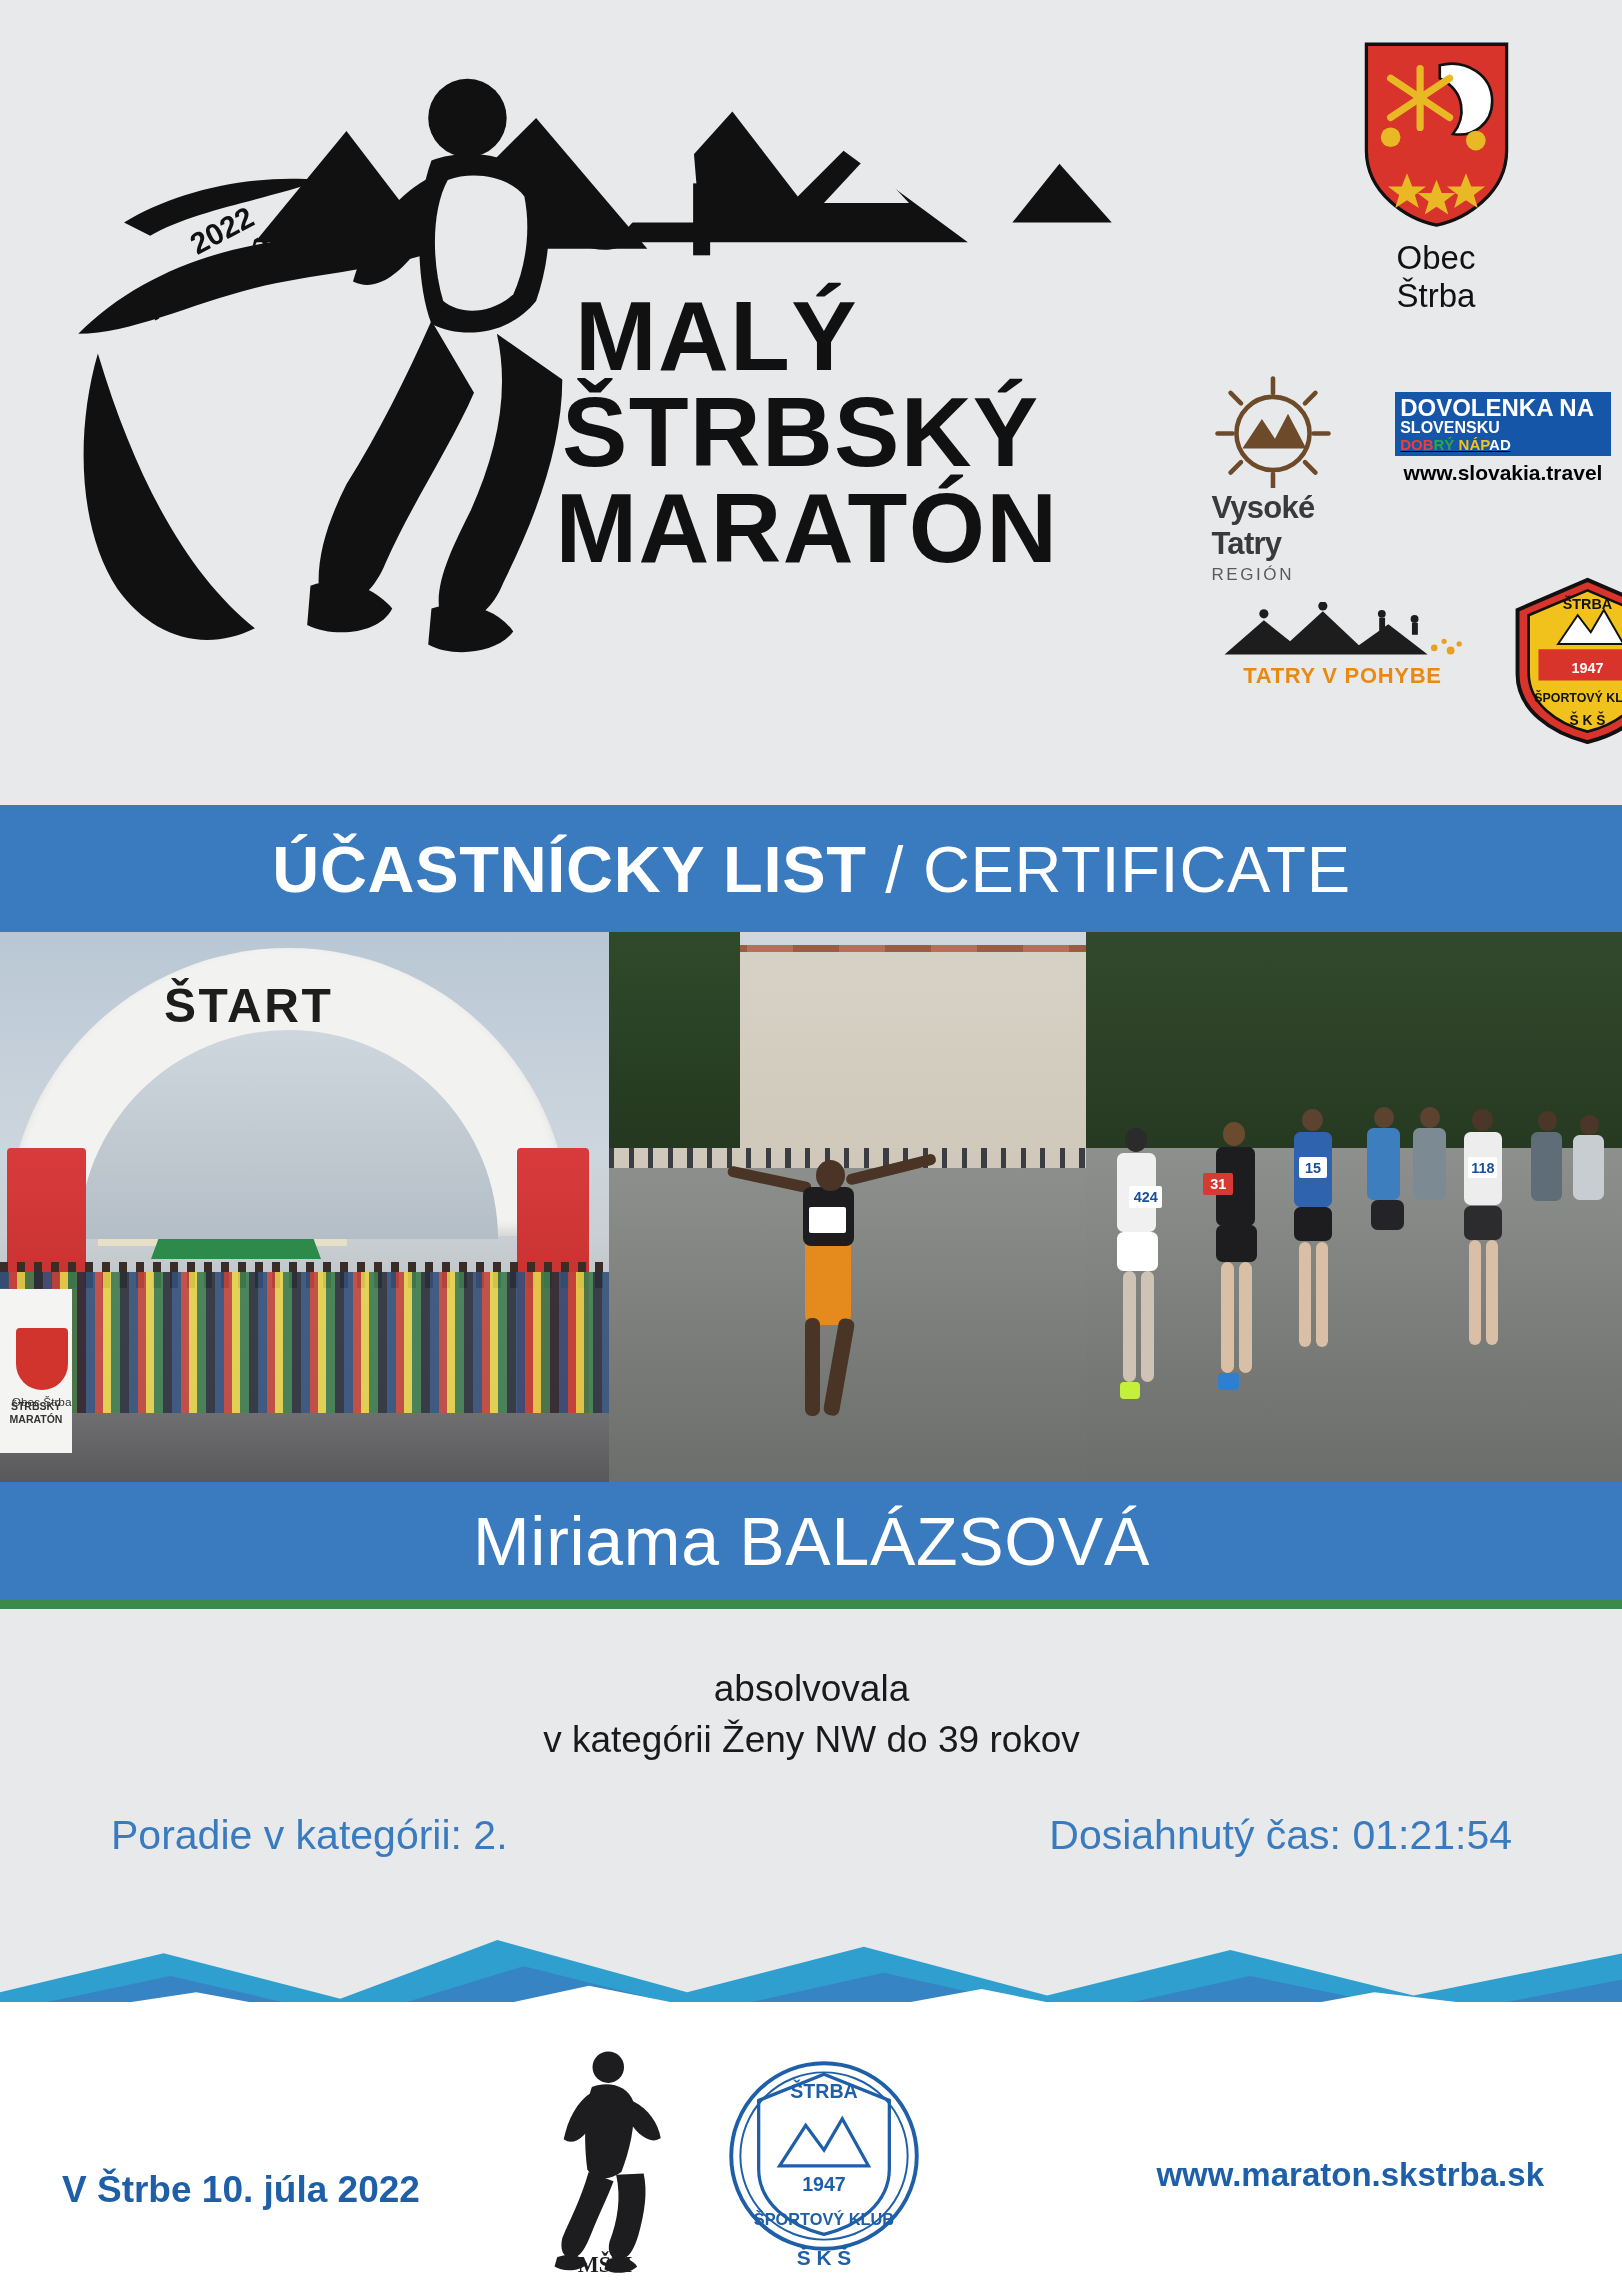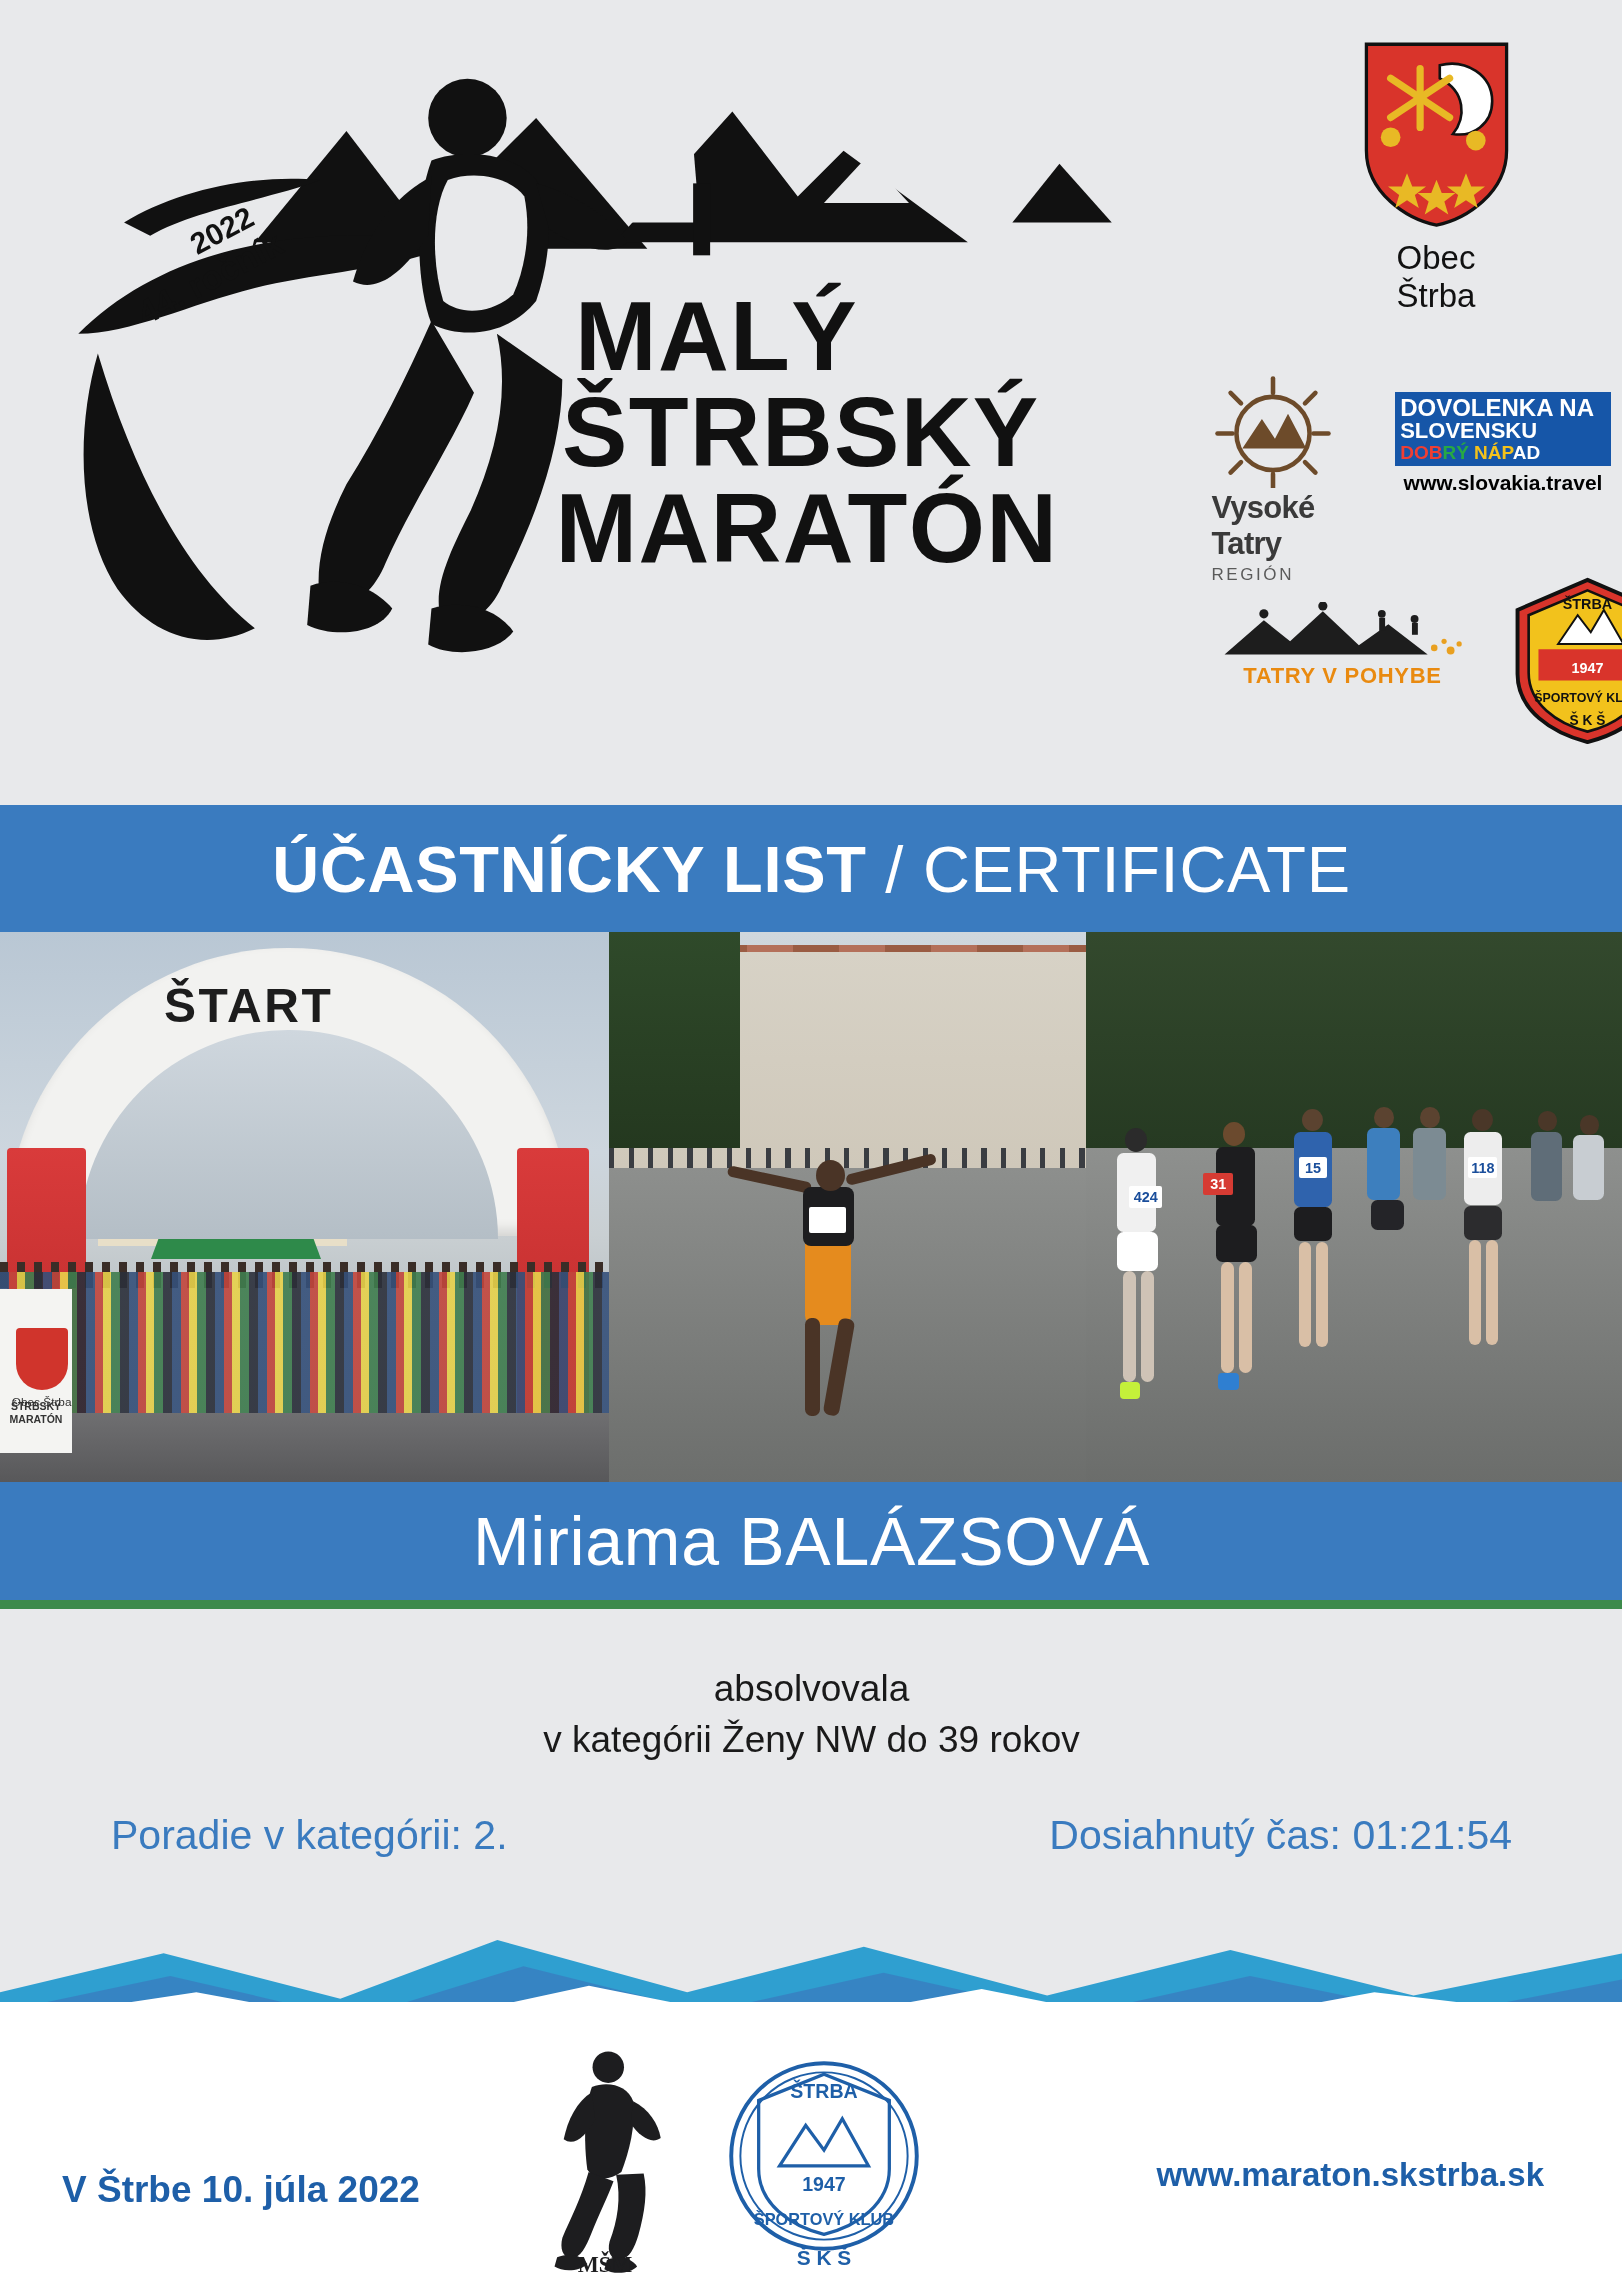--- a/index.html
+++ b/index.html
@@ -39,22 +39,22 @@
   .crest{width:151px;height:190px;margin:0 auto;}
   .obec-label{font-size:33px;color:#111;margin-top:7.9px;}
 
   .vt{position:absolute;left:-19.6px;top:347px;width:170px;text-align:left;}
   .vt-name{font-size:31px;font-weight:bold;color:#3a3a3a;letter-spacing:-0.7px;}
   .vt-sub{font-size:17px;color:#5a5a5a;letter-spacing:2.6px;margin-top:2.6px;}
 
   .slovakia{position:absolute;left:164px;top:366px;width:216px;}
   .sk-box{background:#1656a8;padding:3.9px 5.2px;}
   .sk-l1{color:#fff;font-size:24px;font-weight:bold;line-height:1.02;}
-  .sk-l2{color:#fff;font-size:22px;font-weight:bold;line-height:1.02;}
-  .sk-l3{font-size:19px;font-weight:bold;line-height:1.02;}
+  .sk-l2{color:#fff;font-size:16px;font-weight:bold;line-height:1.02;}
+  .sk-l3{font-size:15px;font-weight:bold;line-height:1.02;text-decoration:underline;}
   .sk-l3 span:nth-child(1){color:#ef3e33;}
   .sk-l3 span:nth-child(2){color:#27a844;}
   .sk-l3 span:nth-child(3){color:#f4c21b;}
   .sk-l3 span:nth-child(4){color:#fff;}
   .sk-url{color:#000000;font-size:21px;font-weight:bold;text-align:center;margin-top:5.2px;}
 
   .tatry-pohybe{position:absolute;left:-19.6px;top:576px;width:262px;text-align:center;}
   .tp-label{color:#e98a10;font-size:22px;font-weight:bold;letter-spacing:0.7px;}
 
   .sks-logo{position:absolute;left:281px;top:550px;width:151px;height:170px;}

